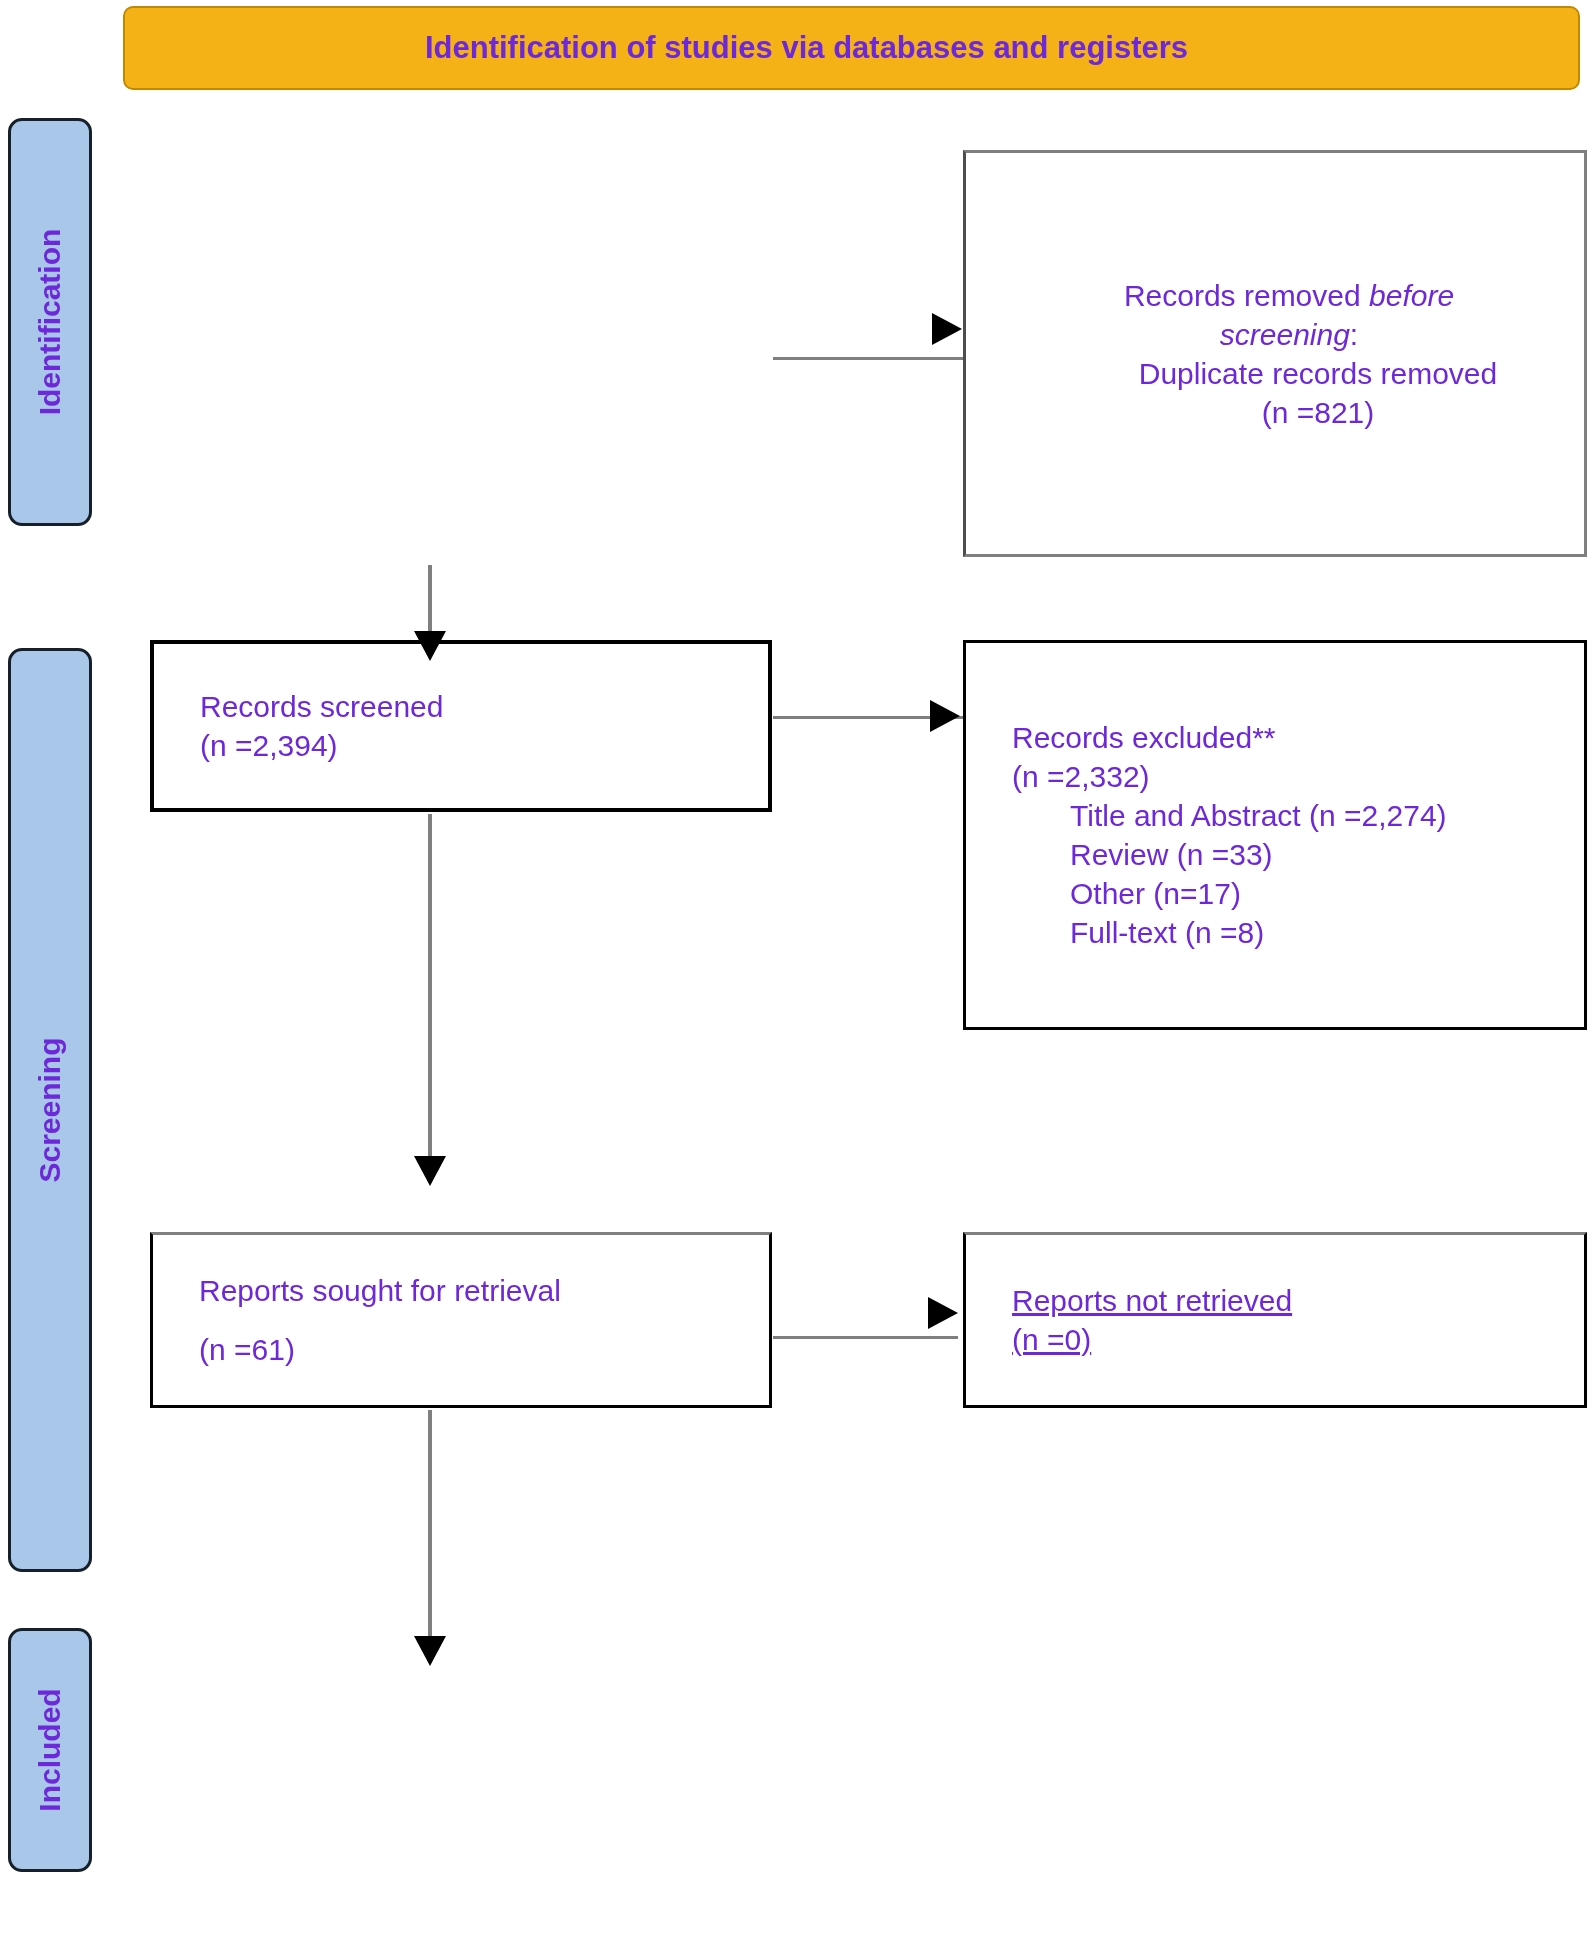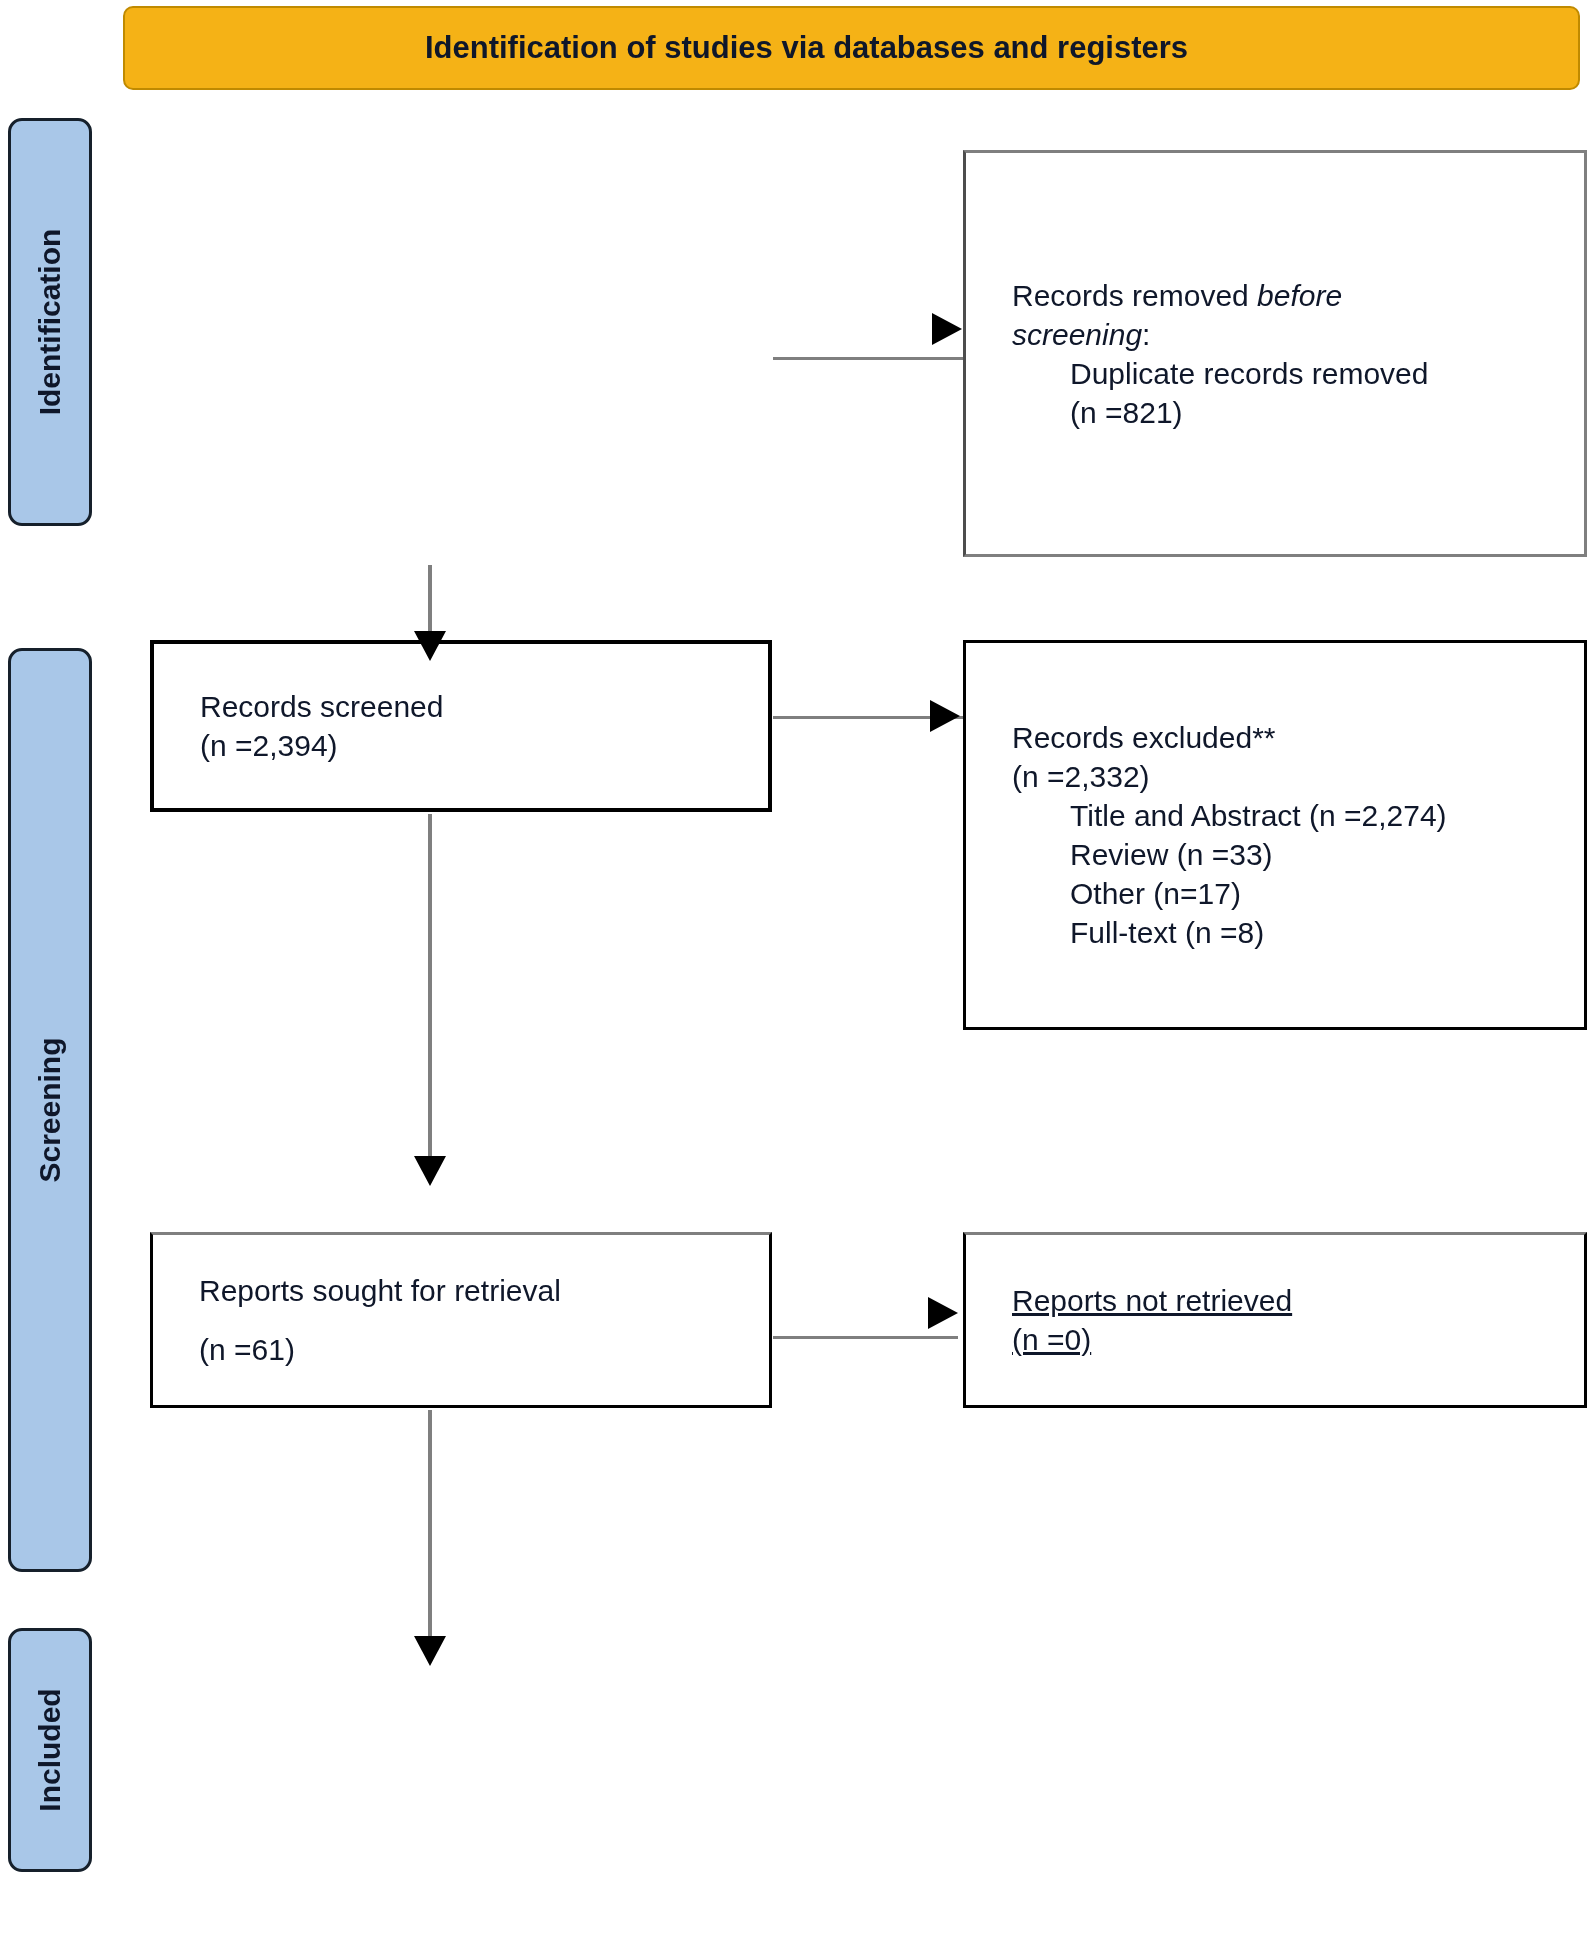--- a/index.html
+++ b/index.html
@@ -1,21 +1,21 @@
 <!DOCTYPE html>
 <html style="--banner-fill: #F5B216; --banner-border: #C08A00; --stage-fill: #A9C7E8; --stage-border: #16202B; --line-gray: #7F7F7F; --arrow-black: #000000;"><head>
 <meta charset="utf-8">
 <style>
   html,body { margin:0; padding:0; background:#ffffff; }
   #canvas {
     position:relative;
     width:1593px; height:1954px;
     background:#ffffff;
     font-family:"Liberation Sans", sans-serif;
-    color:#0f172a;
+    color:#6d28d9;
     overflow:hidden;
   }
   
   .banner {
     position:absolute; left:123px; top:6px; width:1457px; height:84px;
     background:var(--banner-fill,#F5B216);
     border:2px solid var(--banner-border,#C08A00);
     border-radius:10px;
     box-sizing:border-box;
     display:flex; align-items:center; justify-content:center;
@@ -44,21 +44,21 @@
     position:absolute;
     background:#ffffff;
     box-sizing:border-box;
     display:flex; flex-direction:column; justify-content:center;
     padding:10px 18px 10px 46px;
     font-size:30px; line-height:39px;
   }
   .fbox .line { min-height:39px; }
   .fbox .indent-1 { padding-left:58px; }
   #box-records-identified   { left:150px; top:150px;  width:622px; height:412px; border:3px solid #7F7F7F; }
-  #box-records-removed      { left:963px; top:150px;  width:624px; height:407px; border:3px solid #7F7F7F; border-left-color:#4d4d4d; }
+  #box-records-removed      { left:963px; top:150px;  width:624px; height:407px; border:3px solid #7F7F7F; border-left-color:#4d4d4d;text-align:center; }
   #box-records-screened     { left:150px; top:640px;  width:622px; height:172px; border:4px solid #000; }
   #box-records-excluded     { left:963px; top:640px;  width:624px; height:390px; border:3px solid #000; }
   #box-reports-sought       { left:150px; top:1232px; width:622px; height:176px; border:3px solid #000; border-top-color:#7F7F7F;gap:20px; }
   #box-reports-not-retrieved{ left:963px; top:1232px; width:624px; height:176px; border:3px solid #000; border-top-color:#7F7F7F;text-decoration:underline; }
   #box-studies-included     { left:150px; top:1773px; width:622px; height:172px; border:3px solid #111; }
   
   .hline { position:absolute; height:3px; background:var(--line-gray,#7F7F7F); }
   .vline { position:absolute; width:4px;  background:var(--line-gray,#7F7F7F); }
   #hline-identified-removed { left:773px; top:357px;  width:190px; }
   #hline-screened-excluded  { left:773px; top:716px;  width:190px; }

